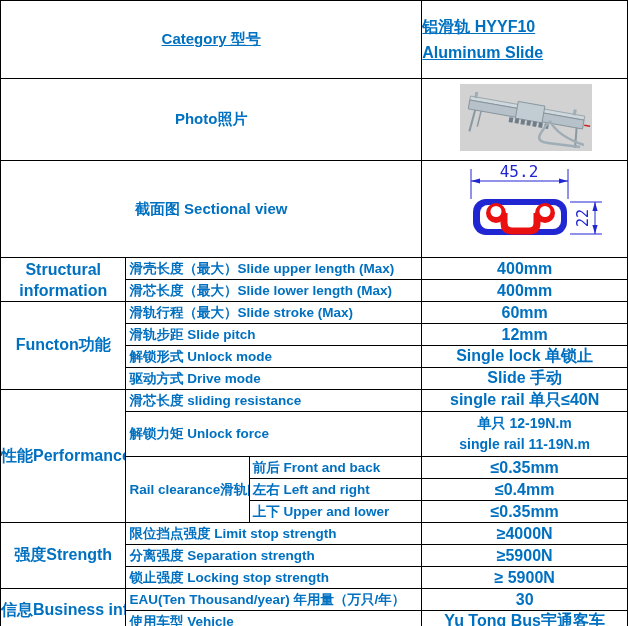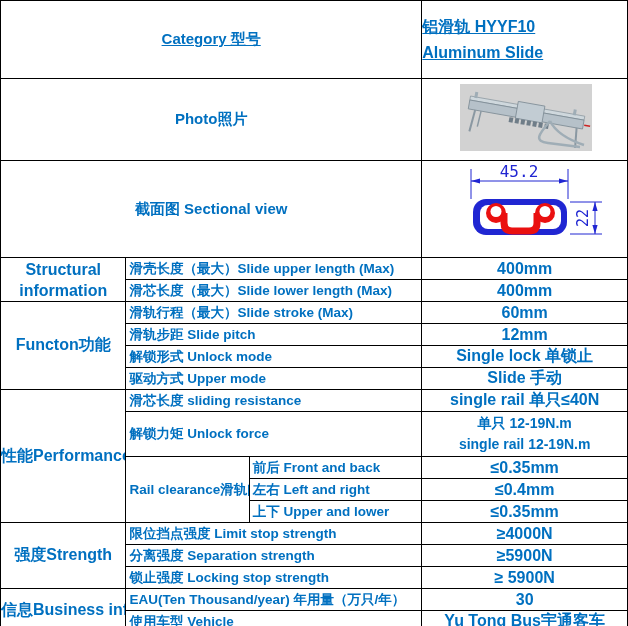--- a/index.html
+++ b/index.html
@@ -125,34 +125,34 @@
   </tr>
   <tr style="height:22px;padding-left:37px;">
     <td colspan="2" class="param">滑轨步距  Slide pitch</td>
     <td class="val">12mm</td>
   </tr>
   <tr style="height:22px;">
     <td colspan="2" class="param">解锁形式  Unlock mode</td>
     <td class="val">Single lock 单锁止</td>
   </tr>
   <tr style="height:22px;">
-    <td colspan="2" class="param">驱动方式 Upper mode</td>
+    <td colspan="2" class="param">驱动方式 Drive mode</td>
     <td class="val">Slide 手动</td>
   </tr>
 
   <tr style="height:22px;">
     <td rowspan="5" class="sec">性能Performance</td>
     <td colspan="2" class="param">滑芯长度  sliding resistance</td>
     <td class="val">single rail 单只≤40N</td>
   </tr>
   <tr style="height:45px;margin-top:28px;">
     <td colspan="2" class="param">解锁力矩  Unlock force</td>
     <td class="two-line-val">
       <div>单只 12-19N.m</div>
-      <div>single rail 12-19N.m</div>
+      <div>single rail 11-19N.m</div>
     </td>
   </tr>
   <tr style="height:22px;">
     <td rowspan="3" class="rowlabel">Rail clearance滑轨间隙</td>
     <td class="param">前后  Front and back</td>
     <td class="val">≤0.35mm</td>
   </tr>
   <tr style="height:22px;">
     <td class="param">左右  Left and right</td>
     <td class="val">≤0.4mm</td>

